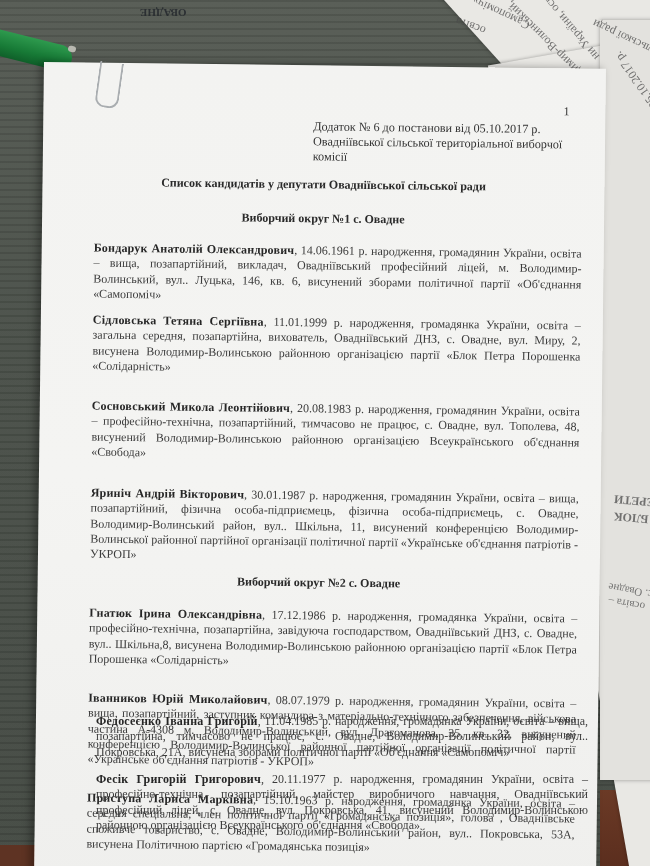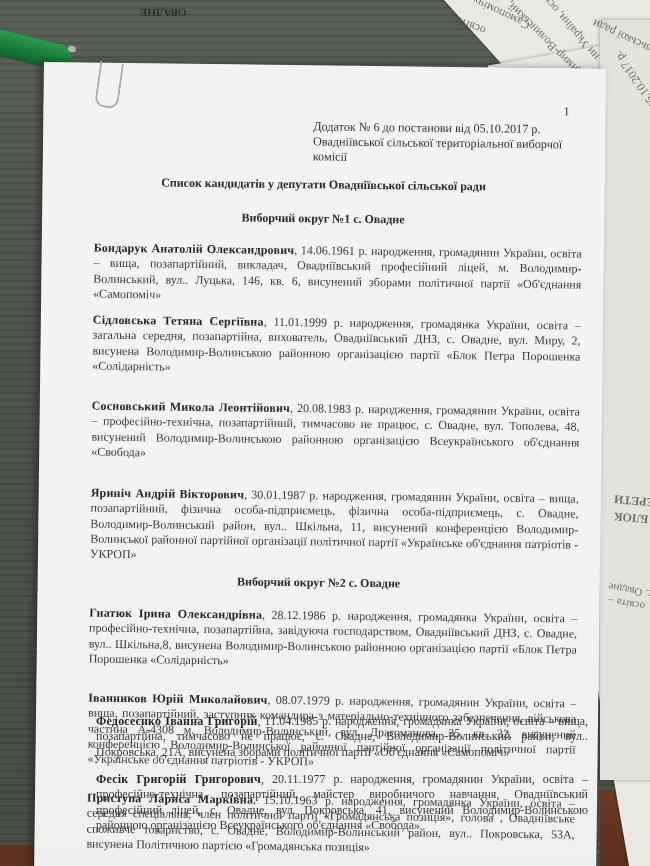--- a/index.html
+++ b/index.html
@@ -127,21 +127,21 @@
   <div class="candidate" style="top:336px;">
     <span class="name">Сосновський Микола Леонтійович</span><span>, 20.08.1983 р. народження, громадянин України, освіта – професійно-технічна, позапартійний, тимчасово не працює, с. Овадне, вул. Тополева, 48, висунений Володимир-Волинською районною організацією Всеукраїнського об'єднання «Свобода»</span>
   </div>
   <div class="candidate" style="top:423px;">
     <span class="name">Яриніч Андрій Вікторович</span><span>, 30.01.1987 р. народження, громадянин України, освіта – вища, позапартійний, фізична особа-підприємець, фізична особа-підприємець, с. Овадне, Володимир-Волинський район, вул.. Шкільна, 11, висунений конференцією Володимир-Волинської районної партійної організації політичної партії «Українське об'єднання патріотів - УКРОП»</span>
   </div>
 
   <div class="district" style="top:510px;">Виборчий округ №2 с. Овадне</div>
 
   <div class="candidate" style="top:543px;">
-    <span class="name">Гнатюк Ірина Олександрівна</span><span>, 28.12.1986 р. народження, громадянка України, освіта – професійно-технічна, позапартійна, завідуюча господарством, Овадніївський ДНЗ, с. Овадне, вул.. Шкільна,8, висунена Володимир-Волинською районною організацією партії «Блок Петра Порошенка «Солідарність»</span>
+    <span class="name">Гнатюк Ірина Олександрівна</span><span>, 17.12.1986 р. народження, громадянка України, освіта – професійно-технічна, позапартійна, завідуюча господарством, Овадніївський ДНЗ, с. Овадне, вул.. Шкільна,8, висунена Володимир-Волинською районною організацією партії «Блок Петра Порошенка «Солідарність»</span>
   </div>
   <div class="candidate" style="top:628px;">
     <span class="name">Іванников Юрій Миколайович</span><span>, 08.07.1979 р. народження, громадянин України, освіта – вища, позапартійний, заступник командира з матеріально-технічного забезпечення, військова частина А-4308 м. Володимир-Волинський, вул. Драгоманова, 35, кв. 32, висунений конференцією Володимир-Волинської районної партійної організації політичної партії «Українське об'єднання патріотів - УКРОП»</span>
   </div>
   <div class="candidate" style="top:728px;">
     <span class="name">Приступа Лариса Марківна</span><span>, 15.10.1963 р. народження, громадянка України, освіта –середня спеціальна, член політичної партії «Громадянська позиція», голова , Овадніївське споживче товариство, с. Овадне, Володимир-Волинський район, вул.. Покровська, 53А, висунена Політичною партією «Громадянська позиція»</span>
   </div>
 </div>
 
 <div class="candidate" style="left:96px;top:714px;position:absolute;width:492px;">

